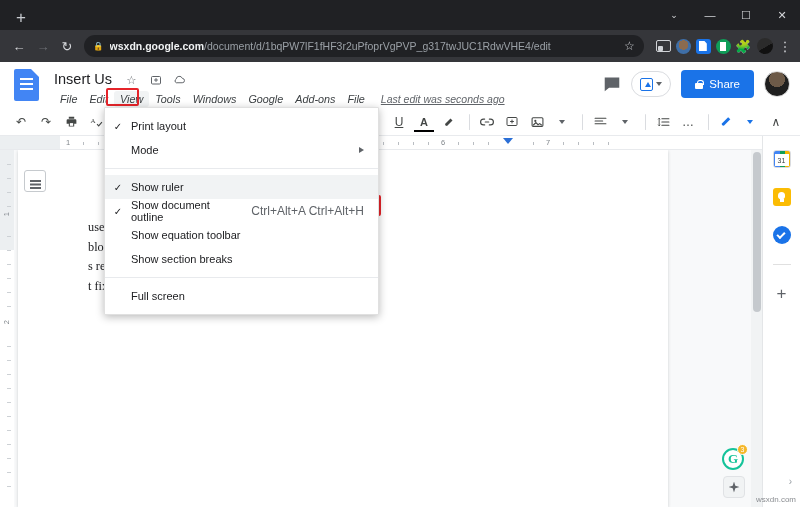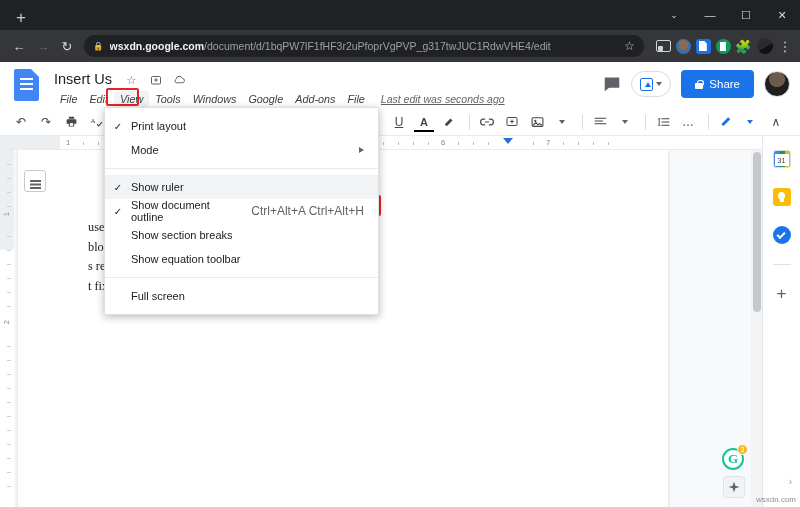--- a/index.html
+++ b/index.html
@@ -602,25 +602,25 @@
       <span class="check">✓</span>
       <span class="label">Show ruler</span>
     </div>
     <div class="mi">
       <span class="check">✓</span>
       <span class="label">Show document outline</span>
       <span class="shortcut">Ctrl+Alt+A Ctrl+Alt+H</span>
     </div>
     <div class="mi">
       <span class="check"></span>
-      <span class="label">Show section breaks</span>
+      <span class="label">Show equation toolbar</span>
     </div>
     <div class="mi">
       <span class="check"></span>
-      <span class="label">Show equation toolbar</span>
+      <span class="label">Show section breaks</span>
     </div>
     <div class="mdiv"></div>
     <div class="mi">
       <span class="check"></span>
       <span class="label">Full screen</span>
     </div>
   </div>
 
   <div class="redbox" style="left:104px; top:195px; width:277px; height:21px;"></div>
 

